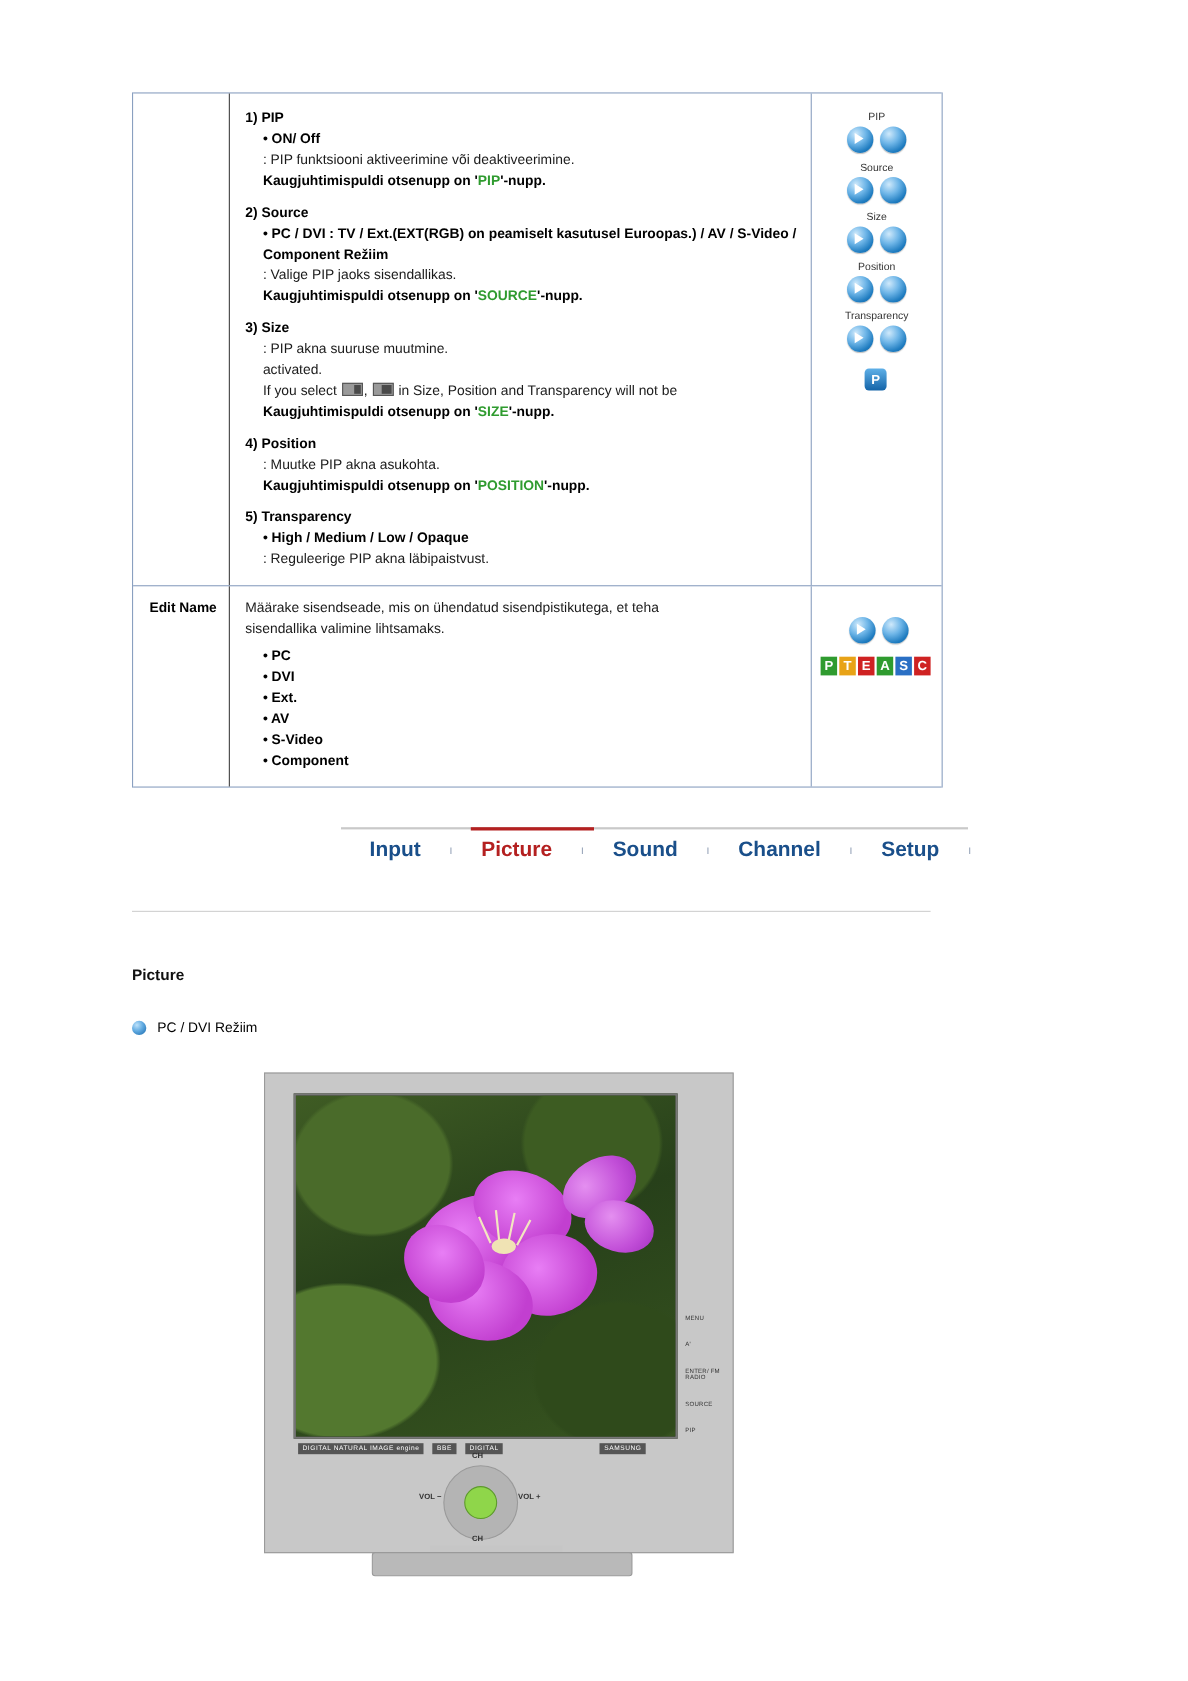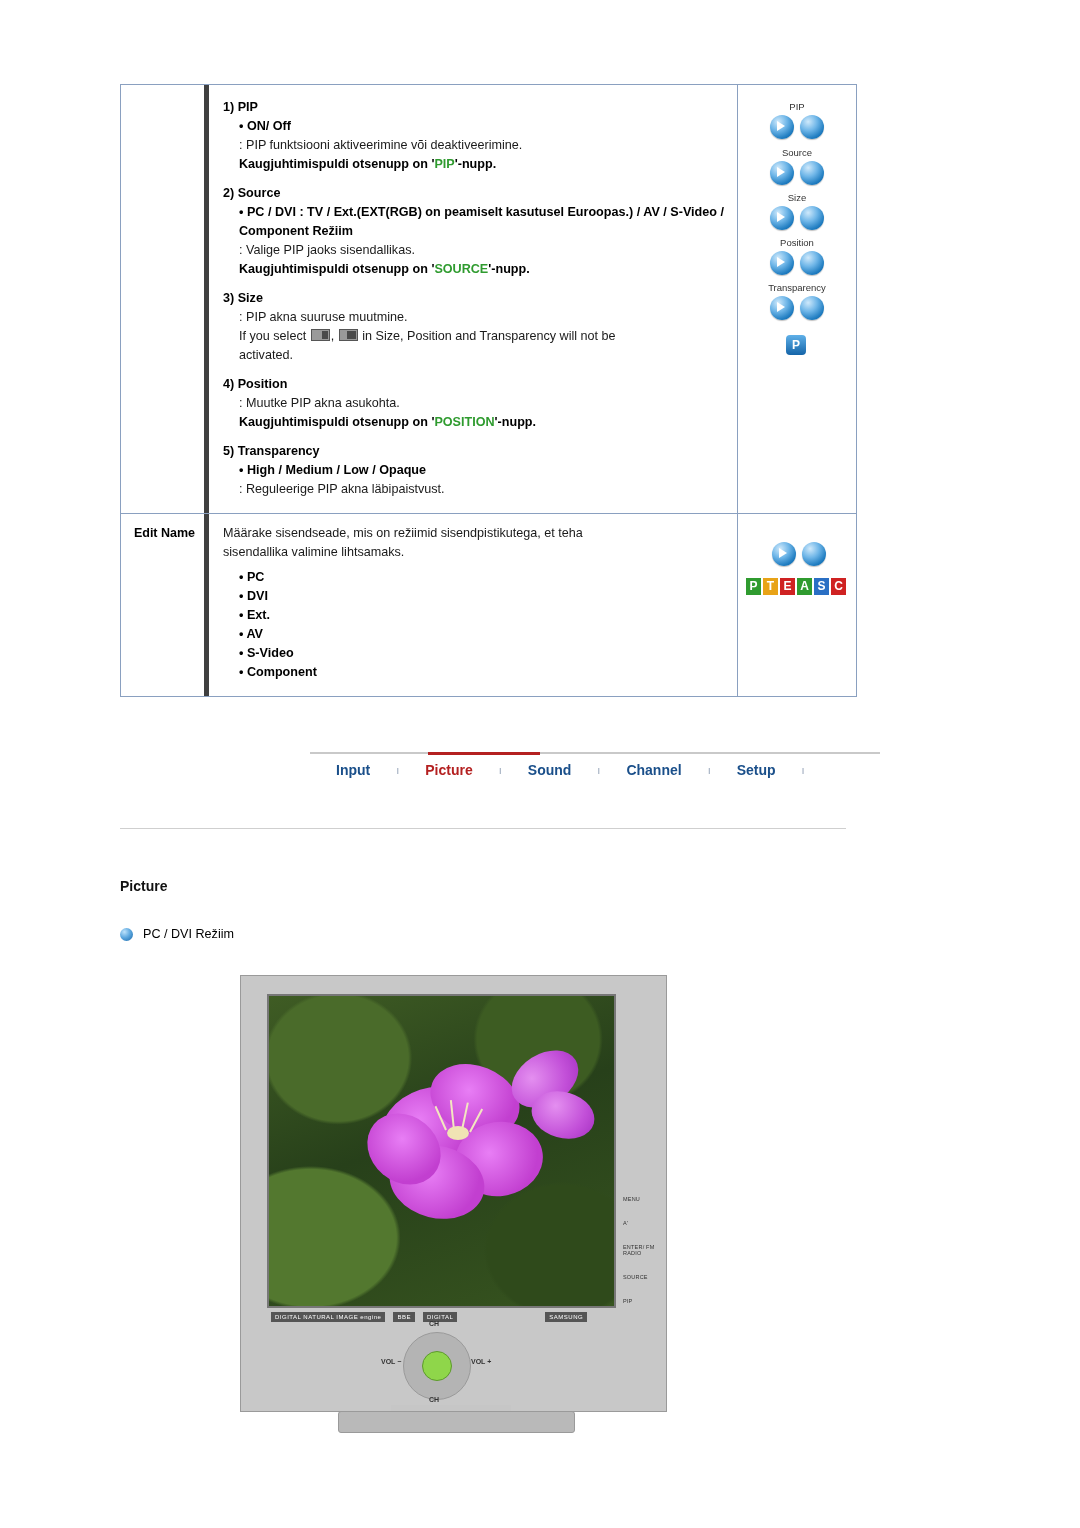--- a/index.html
+++ b/index.html
@@ -3,21 +3,21 @@
 <meta charset="utf-8">
 <style>
   html,body{margin:0;padding:0;background:#ffffff;}
   body{width:1080px;height:1528px;font-family:"Liberation Sans",sans-serif;color:#000;position:relative;}
   .page{position:absolute;left:0;top:0;width:1080px;height:1528px;}
 
   
   .tbl{position:absolute;left:120px;top:84px;width:735px;border-left:1px solid #8aa0c0;border-right:1px solid #8aa0c0;}
   .row{display:flex;border-top:1px solid #8aa0c0;border-bottom:1px solid #8aa0c0;}
   .row.first{border-bottom:none;}
-  .c-label{width:88px;flex:0 0 88px;border-right:5px solid #404040;padding:12px 6px 10px 10px;box-sizing:border-box;font-size:12.5px;font-weight:bold;text-align:center;}
+  .c-label{width:88px;flex:0 0 88px;border-right:1px solid #404040;padding:12px 6px 10px 10px;box-sizing:border-box;font-size:12.5px;font-weight:bold;text-align:center;}
   .c-text{flex:1 1 auto;padding:10px 12px 14px 14px;box-sizing:border-box;border-right:1px solid #8aa0c0;}
   .c-img{width:118px;flex:0 0 118px;box-sizing:border-box;position:relative;}
 
   .ln{font-size:12.6px;line-height:19px;color:#1a1a1a;}
   .hd{font-size:12.6px;font-weight:bold;line-height:20px;margin-top:9px;}
   .hd.first{margin-top:2px;}
   .bul{font-size:12.6px;font-weight:bold;line-height:19px;}
   .indent{padding-left:16px;}
   .b{font-weight:bold;}
   .green{color:#2f9b2f;font-weight:bold;}
@@ -43,21 +43,21 @@
   
   .enfig{position:absolute;left:0;top:0;width:118px;height:100%;}
   .letters{position:absolute;left:8px;top:64px;display:flex;gap:2px;}
   .letters span{width:15px;height:17px;color:#fff;font-size:12px;font-weight:bold;text-align:center;line-height:17px;}
 
   
   .navwrap{position:absolute;left:310px;top:752px;width:570px;}
   .navline{position:absolute;left:0;top:0;width:570px;height:2px;background:#c9c9c9;}
   .navsel{position:absolute;left:118px;top:0;width:112px;height:3px;background:#b42020;}
   .nav{display:flex;align-items:center;padding-top:10px;}
-  .nav .item{font-size:14px;font-weight:bold;color:#1a4f8a;padding:0 26px;}
+  .nav .item{font-size:19px;font-weight:bold;color:#1a4f8a;padding:0 26px;}
   .nav .item.active{color:#b42020;}
   .nav .sep{color:#9aa7bb;font-size:11px;}
 
   .hr{position:absolute;left:120px;top:828px;width:726px;height:1px;background:#cfcfcf;}
 
   .h2{position:absolute;left:120px;top:878px;font-size:14px;font-weight:bold;color:#111;}
   .bulletdot{position:absolute;left:120px;top:928px;width:13px;height:13px;border-radius:50%;
              background:radial-gradient(circle at 34% 30%,#bde2fb 0%,#5fa9e0 45%,#1565a8 100%);}
   .sub{position:absolute;left:143px;top:927px;font-size:12.6px;font-weight:normal;}
   .subline{position:absolute;left:143px;top:946px;font-size:12.6px;}
@@ -105,22 +105,23 @@
         <div class="ln indent">: PIP funktsiooni aktiveerimine või deaktiveerimine.</div>
         <div class="bul indent"><span>Kaugjuhtimispuldi otsenupp on '</span><span class="green">PIP</span><span>'-nupp.</span></div>
 
         <div class="hd">2) Source</div>
         <div class="bul indent">• <span>PC / DVI</span><span class="nb"> : TV / Ext.(EXT(RGB) on peamiselt kasutusel Euroopas.) / AV / S-Video / Component Režiim</span></div>
         <div class="ln indent">: Valige PIP jaoks sisendallikas.</div>
         <div class="bul indent"><span>Kaugjuhtimispuldi otsenupp on '</span><span class="green">SOURCE</span><span>'-nupp.</span></div>
 
         <div class="hd">3) Size</div>
         <div class="ln indent">: PIP akna suuruse muutmine.</div>
+        <div class="ln indent">activated.</div>
         <div class="ln indent"><span>If you select </span><span class="szicon"><i></i></span>, <span class="szicon w"><i></i></span><span> in Size, Position and Transparency will not be</span></div>
-        <div class="ln indent">activated.</div>
+        <div class="bul indent"><span>Kaugjuhtimispuldi otsenupp on '</span><span class="green">SIZE</span><span>'-nupp.</span></div>
 
         <div class="hd">4) Position</div>
         <div class="ln indent">: Muutke PIP akna asukohta.</div>
         <div class="bul indent"><span>Kaugjuhtimispuldi otsenupp on '</span><span class="green">POSITION</span><span>'-nupp.</span></div>
 
         <div class="hd">5) Transparency</div>
         <div class="bul indent">• <span>High / Medium / Low / Opaque</span></div>
         <div class="ln indent">: Reguleerige PIP akna läbipaistvust.</div>
       </div>
 
@@ -147,21 +148,21 @@
           <div class="ball plain" style="left:62px;top:211px;"></div>
 
           <div class="pbtn" style="left:48px;top:250px;">P</div>
         </div>
       </div>
     </div>
 
     <div class="row">
       <div class="c-label">Edit Name</div>
       <div class="c-text">
-        <div class="ln">Määrake sisendseade, mis on režiimid sisendpistikutega, et teha</div>
+        <div class="ln">Määrake sisendseade, mis on ühendatud sisendpistikutega, et teha</div>
         <div class="ln">sisendallika valimine lihtsamaks.</div>
         <div class="bul indent" style="margin-top:6px;">• <span>PC</span></div>
         <div class="bul indent">• <span>DVI</span></div>
         <div class="bul indent">• <span>Ext.</span></div>
         <div class="bul indent">• <span>AV</span></div>
         <div class="bul indent">• <span>S-Video</span></div>
         <div class="bul indent">• <span>Component</span></div>
       </div>
       <div class="c-img">
         <div class="enfig">

